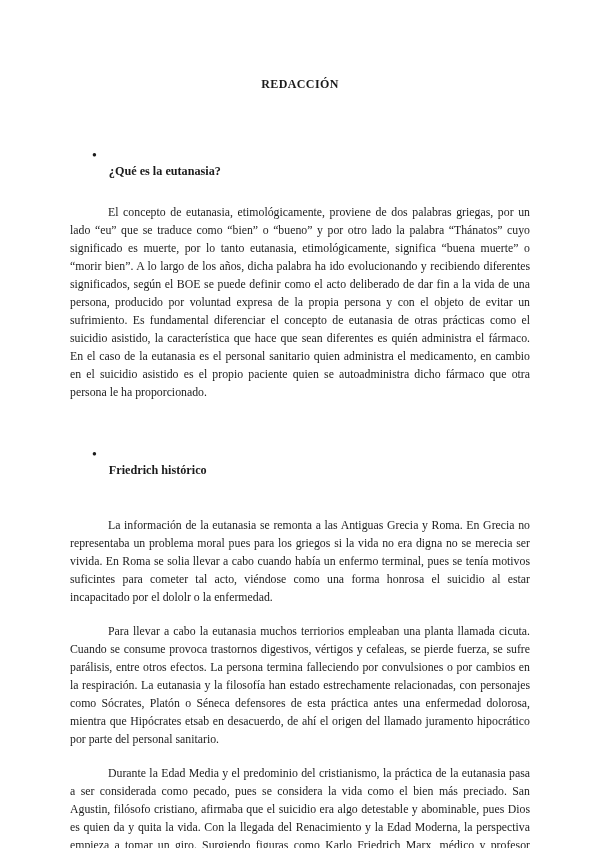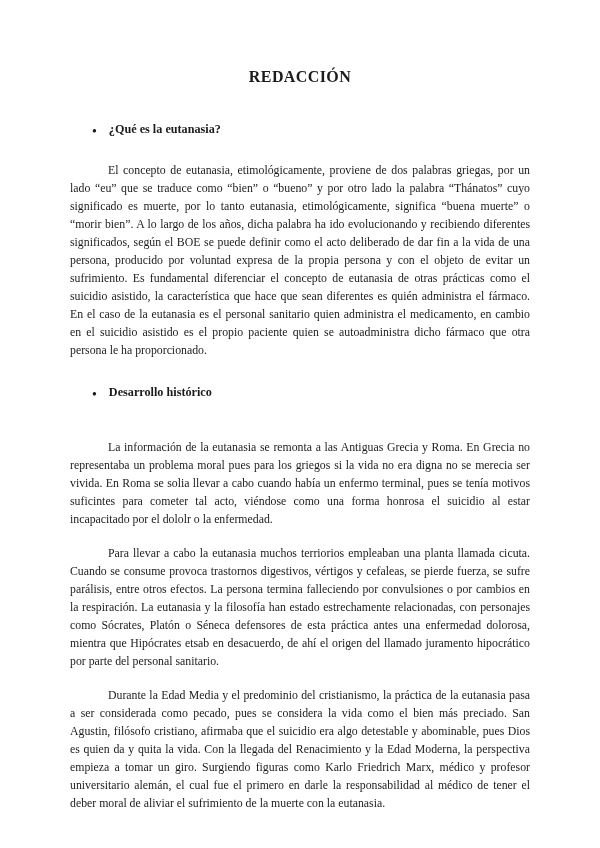--- a/index.html
+++ b/index.html
@@ -12,41 +12,42 @@
     box-sizing: border-box;
     width: 600px;
     height: 848px;
     background: #ffffff;
     padding: 64px 70px 0 70px;
     font-family: "Liberation Serif", serif;
     font-size: 11.8px;
     color: #1b1b1b;
   }
   .doc-title {
-    font-size: 16px;
+    font-size: 12px;
     font-weight: bold;
     text-align: center;
     letter-spacing: 0.4px;
-    margin: 4px 0 36px 0;
+    margin: 13px 0 36px 0;
   }
   .heading-row {
     padding-left: 22px;
     margin: 0 0 24px 0;
     display: flex;
     align-items: center;
   }
   .bullet {
     font-size: 8px;
     line-height: 1;
     margin-right: 12px;
     transform: translateY(1px);
   }
   .section-heading {
     font-size: 12.2px;
     font-weight: bold;
+    margin-top: 36px;
   }
   .para {
     margin: 0 0 16px 0;
     text-align: justify;
     text-indent: 38px;
     line-height: 18px;
   }
   .section + .section {
     margin-top: 26px;
   }
@@ -65,20 +66,20 @@
     <div class="heading-row">
       <span class="bullet">●</span>
       <span class="section-heading">¿Qué es la eutanasia?</span>
     </div>
     <p class="para">El concepto de eutanasia, etimológicamente, proviene de dos palabras griegas, por un lado “eu” que se traduce como “bien” o “bueno” y por otro lado la palabra “Thánatos” cuyo significado es muerte, por lo tanto eutanasia, etimológicamente, significa “buena muerte” o “morir bien”. A lo largo de los años, dicha palabra ha ido evolucionando y recibiendo diferentes significados, según el BOE se puede definir como el acto deliberado de dar fin a la vida de una persona, producido por voluntad expresa de la propia persona y con el objeto de evitar un sufrimiento. Es fundamental diferenciar el concepto de eutanasia de otras prácticas como el suicidio asistido, la característica que hace que sean diferentes es quién administra el fármaco. En el caso de la eutanasia es el personal sanitario quien administra el medicamento, en cambio en el suicidio asistido es el propio paciente quien se autoadministra dicho fármaco que otra persona le ha proporcionado.</p>
   </div>
 
   <div class="section">
     <div class="heading-row">
       <span class="bullet">●</span>
-      <span class="section-heading">Desarrollo histórico</span>
+      <span class="section-heading">Friedrich histórico</span>
     </div>
     <p class="para">La información de la eutanasia se remonta a las Antiguas Grecia y Roma. En Grecia no representaba un problema moral pues para los griegos si la vida no era digna no se merecia ser vivida. En Roma se solia llevar a cabo cuando había un enfermo terminal, pues se tenía motivos suficintes para cometer tal acto, viéndose como una forma honrosa el suicidio al estar incapacitado por el dololr o la enfermedad.</p>
     <p class="para">Para llevar a cabo la eutanasia muchos terriorios empleaban una planta llamada cicuta. Cuando se consume provoca trastornos digestivos, vértigos y cefaleas, se pierde fuerza, se sufre parálisis, entre otros efectos. La persona termina falleciendo por convulsiones o por cambios en la respiración. La eutanasia y la filosofía han estado estrechamente relacionadas, con personajes como Sócrates, Platón o Séneca defensores de esta práctica antes una enfermedad dolorosa, mientra que Hipócrates etsab en desacuerdo, de ahí el origen del llamado juramento hipocrático por parte del personal sanitario.</p>
     <p class="para">Durante la Edad Media y el predominio del cristianismo, la práctica de la eutanasia pasa a ser considerada como pecado, pues se considera la vida como el bien más preciado. San Agustin, filósofo cristiano, afirmaba que el suicidio era algo detestable y abominable, pues Dios es quien da y quita la vida. Con la llegada del Renacimiento y la Edad Moderna, la perspectiva empieza a tomar un giro. Surgiendo figuras como Karlo Friedrich Marx, médico y profesor universitario alemán, el cual fue el primero en darle la responsabilidad al médico de tener el deber moral de aliviar el sufrimiento de la muerte con la eutanasia.</p>
   </div>
 
 </div>
 
 </body></html>

